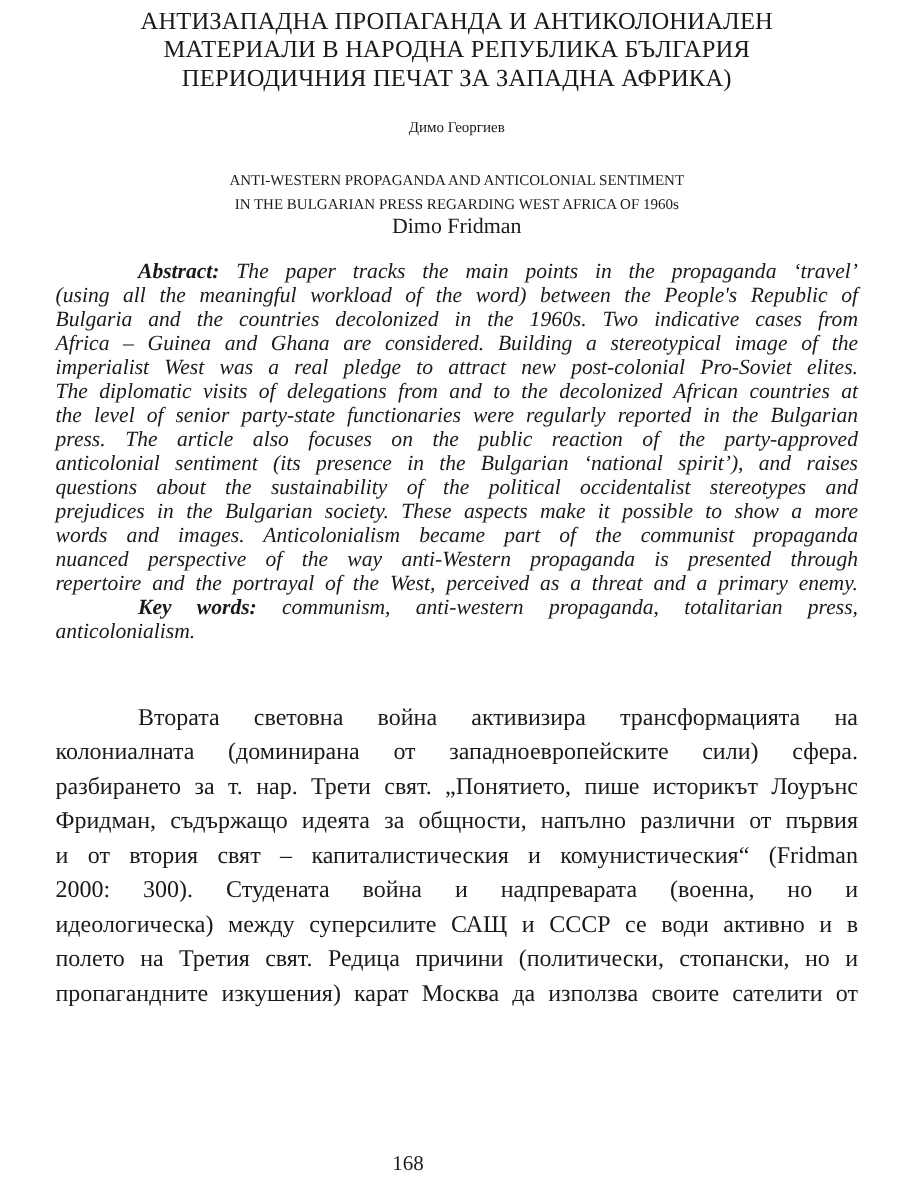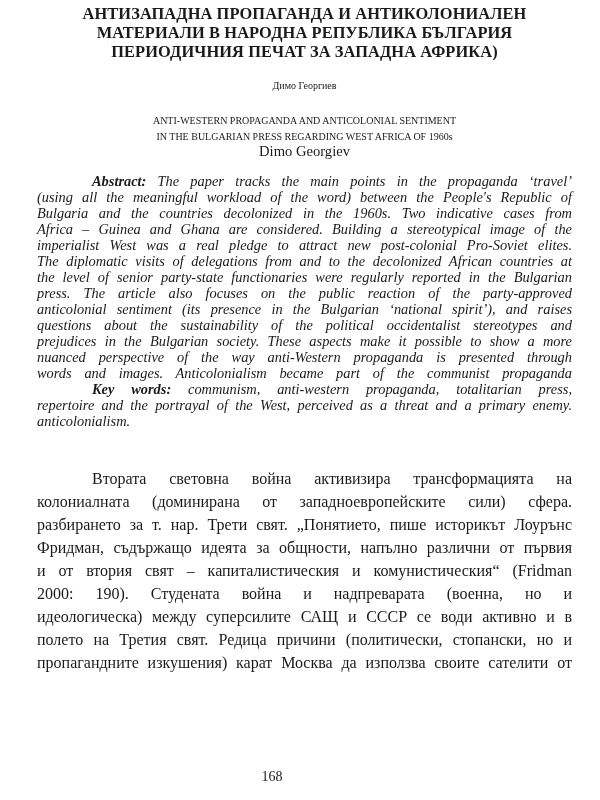--- a/index.html
+++ b/index.html
@@ -16,21 +16,21 @@
       color: #1a1a1a;
     }
     .page {
       position: absolute;
       left: 37px;
       top: 4px;
       width: 535px;
     }
     .title {
       text-align: center;
-      font-weight: bold;
+      font-weight: normal;
       font-size: 16.4px;
       line-height: 19px;
       letter-spacing: 0.1px;
       margin: 0;
     }
     .title span { display: block; white-space: nowrap; }
     .author-bg {
       text-align: center;
       font-size: 10px;
       line-height: 18px;
@@ -99,47 +99,47 @@
     <span>МАТЕРИАЛИ В НАРОДНА РЕПУБЛИКА БЪЛГАРИЯ</span>
     <span>ПЕРИОДИЧНИЯ ПЕЧАТ ЗА ЗАПАДНА АФРИКА)</span>
   </h1>
 
   <div class="author-bg">Димо Георгиев</div>
 
   <div class="en-title">
     <span>ANTI-WESTERN PROPAGANDA AND ANTICOLONIAL SENTIMENT</span>
     <span>IN THE BULGARIAN PRESS REGARDING WEST AFRICA OF 1960s</span>
   </div>
-  <div class="en-author">Dimo Georgiev</div>
+  <div class="en-author">Dimo Fridman</div>
 
   <div class="abstract">
     <span class="ln indent"><b>Abstract:</b> <span>The paper tracks the main points in the propaganda ‘travel’</span></span>
     <span class="ln">(using all the meaningful workload of the word) between the People's Republic of</span>
     <span class="ln">Bulgaria and the countries decolonized in the 1960s. Two indicative cases from</span>
     <span class="ln">Africa – Guinea and Ghana are considered. Building a stereotypical image of the</span>
     <span class="ln">imperialist West was a real pledge to attract new post-colonial Pro-Soviet elites.</span>
     <span class="ln">The diplomatic visits of delegations from and to the decolonized African countries at</span>
     <span class="ln">the level of senior party-state functionaries were regularly reported in the Bulgarian</span>
     <span class="ln">press. The article also focuses on the public reaction of the party-approved</span>
     <span class="ln">anticolonial sentiment (its presence in the Bulgarian ‘national spirit’), and raises</span>
     <span class="ln">questions about the sustainability of the political occidentalist stereotypes and</span>
     <span class="ln">prejudices in the Bulgarian society. These aspects make it possible to show a more</span>
+    <span class="ln">words and images. Anticolonialism became part of the communist propaganda</span>
     <span class="ln">nuanced perspective of the way anti-Western propaganda is presented through</span>
-    <span class="ln">words and images. Anticolonialism became part of the communist propaganda</span>
+    <span class="ln">repertoire and the portrayal of the West, perceived as a threat and a primary enemy.</span>
     <span class="ln indent"><b>Key words:</b> <span>communism, anti-western propaganda, totalitarian press,</span></span>
-    <span class="ln">repertoire and the portrayal of the West, perceived as a threat and a primary enemy.</span>
     <span class="ln last">anticolonialism.</span>
   </div>
 
   <div class="body-text">
     <span class="ln indent">Втората световна война активизира трансформацията на</span>
     <span class="ln">колониалната (доминирана от западноевропейските сили) сфера.</span>
     <span class="ln">разбирането за т. нар. Трети свят. „Понятието, пише историкът Лоурънс</span>
     <span class="ln">Фридман, съдържащо идеята за общности, напълно различни от първия</span>
     <span class="ln">и от втория свят – капиталистическия и комунистическия“ (Fridman</span>
-    <span class="ln">2000: 190). Студената война и надпреварата (военна, но и</span>
+    <span class="ln">2000: 300). Студената война и надпреварата (военна, но и</span>
     <span class="ln">идеологическа) между суперсилите САЩ и СССР се води активно и в</span>
     <span class="ln">полето на Третия свят. Редица причини (политически, стопански, но и</span>
     <span class="ln">пропагандните изкушения) карат Москва да използва своите сателити от</span>
   </div>
 </div>
 
 <div class="page-number">168</div>
 
 </body></html>

